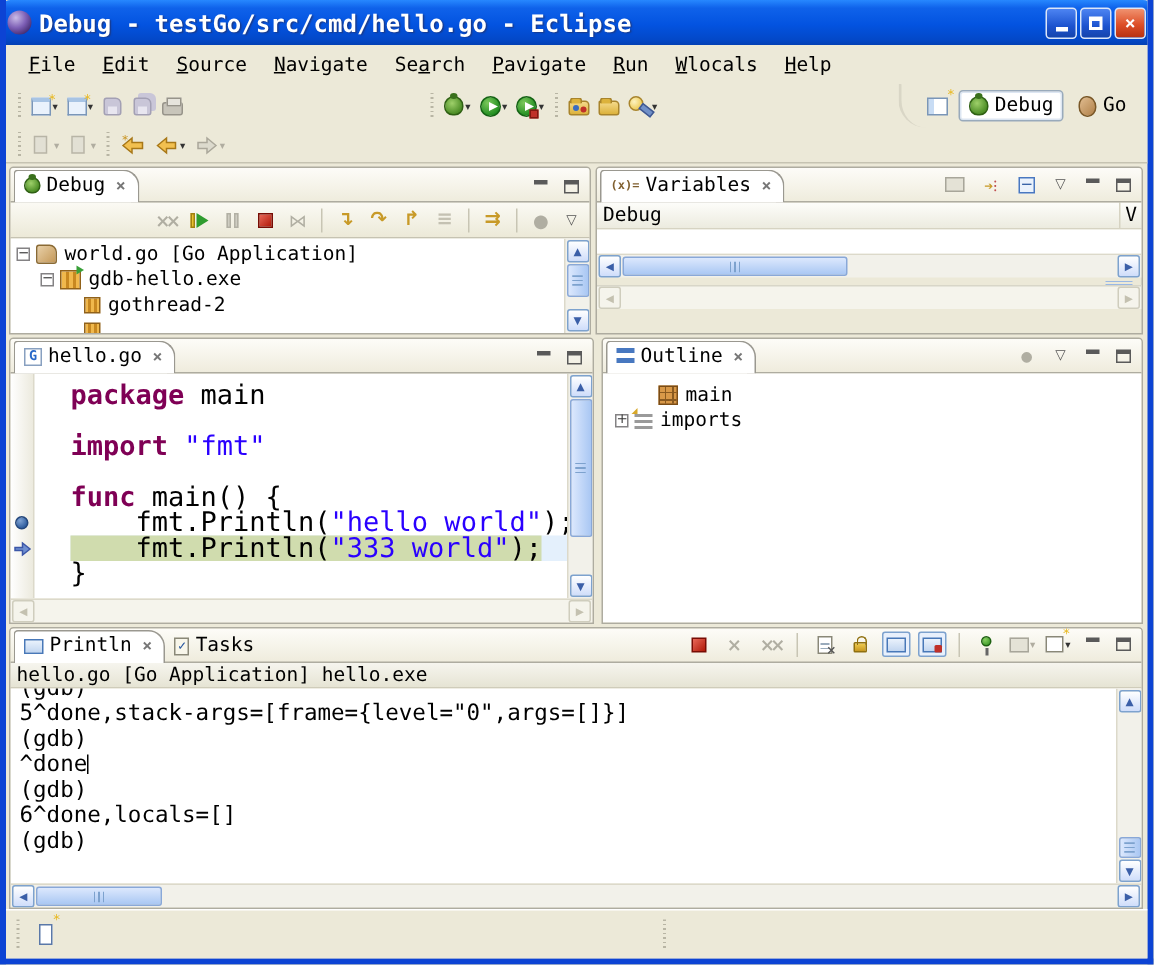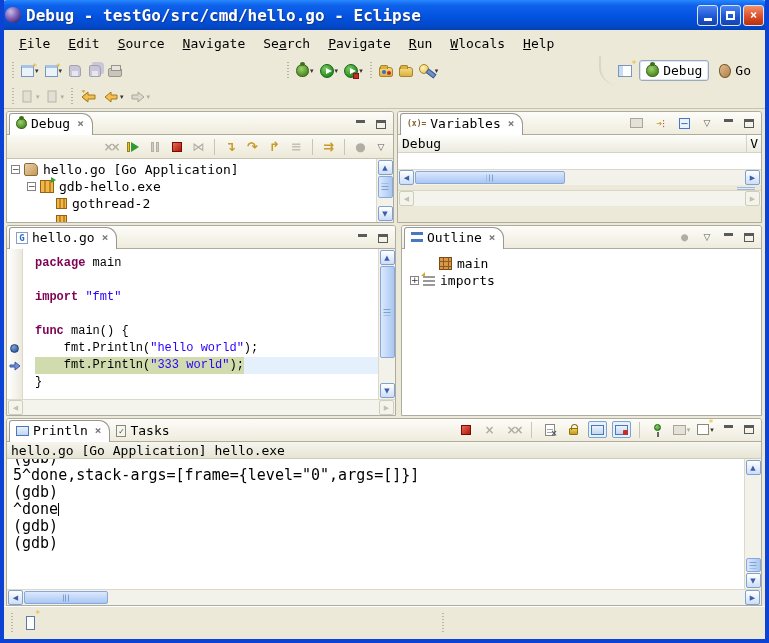--- a/index.html
+++ b/index.html
@@ -100,21 +100,21 @@
   .pause-i{display:flex;gap:2px;}
   .pause-i i{width:3px;height:10px;background:#cfcdc2;border:1px solid #b2b0a4;}
   .step{color:#c89a28;font-weight:bold;font-size:13px;}
   .step.dis{color:#c4c1b2;}
   .gray-ico{color:#b0aea2;font-size:12px;}
   
   .ed-body{flex:1;display:flex;overflow:hidden;background:#fff;}
   .ruler{width:16px;background:linear-gradient(90deg,#fff, #eceade);border-right:1px solid #dcd9ca;}
   .gutter-row{height:17px;display:flex;align-items:center;justify-content:center;}
   .bp-dot{width:9px;height:9px;border-radius:50%;background:radial-gradient(circle at 35% 30%,#7fa3d4,#2f5d9e 75%);border:1px solid #24477c;}
-  .code-area{flex:1;padding:6px 0 0 12px;font-size:12px;line-height:17px;overflow:hidden;font-family:Liberation Mono, monospace;}
+  .code-area{flex:1;padding:6px 0 0 24px;font-size:18px;line-height:17px;overflow:hidden;}
   .code-row{height:17px;white-space:pre;}
   .code-row.current{background:#e4f0fc;}
   .code-row.current .line-text{background:#d0dcae;}
   .line-text{display:inline-block;}
   .kw{color:#7F0055;font-weight:bold;}
   .str{color:#2A00FF;}
   .code-pad{padding-top:6px;}
   
   .sb-v{width:17px;background:#f2f1ea;border-left:1px solid #dcd9ca;display:flex;flex-direction:column;align-items:center;}
   .sb-btn{width:15px;height:15px;margin:1px 0;border:1px solid #7da2ce;border-radius:2px;background:linear-gradient(180deg,#fff,#cfddfa);
@@ -361,21 +361,21 @@
         </span>
       <span class="mini-btn">
           <span class="g-chevron">▽</span>
         </span>
     </div>
     <div class="content-white" style="display:flex">
       <div id="debug-tree" style="flex:1;overflow:hidden;padding:2px 0 0 4px">
           <div class="tree-row" style="padding-left: 0px;">
             <span class="expander">−</span>
             <span class="ticon launch-config-icon"></span>
-            <span>hello.go [Go Application]</span>
+            <span>world.go [Go Application]</span>
           </div>
           <div class="tree-row" style="padding-left: 16px;">
             <span class="expander">−</span>
             <span class="ticon debug-target-icon"></span>
             <span>gdb-hello.exe</span>
           </div>
           <div class="tree-row" style="padding-left: 32px;">
             <span class="exp-spacer"></span>
             <span class="ticon thread-icon"></span>
             <span>gothread-2</span>
@@ -596,21 +596,21 @@
         <span class="mini-btn">
             <span class="g-min"></span>
           </span>
         <span class="mini-btn">
             <span class="g-max"></span>
           </span>
       </div>
     </div>
     <div class="console-title">hello.go [Go Application] hello.exe</div>
     <div class="console-out">
-      <div class="console-text" id="console-text"><div class="console-line">(gdb)</div><div class="console-line">5^done,stack-args=[frame={level="0",args=[]}]</div><div class="console-line">(gdb)</div><div class="console-line">^done<span class="caret"></span></div><div class="console-line">(gdb)</div><div class="console-line">(gdb)</div></div>
+      <div class="console-text" id="console-text"><div class="console-line">(gdb)</div><div class="console-line">5^done,stack-args=[frame={level="0",args=[]}]</div><div class="console-line">(gdb)</div><div class="console-line">^done<span class="caret"></span></div><div class="console-line">(gdb)</div><div class="console-line">6^done,locals=[]</div><div class="console-line">(gdb)</div></div>
       <div class="sb-v">
         <span class="sb-btn">▲</span>
         <span class="sb-track-fill"></span>
         <span class="sb-thumb-v" style="height:14px"></span>
         <span class="sb-btn">▼</span>
       </div>
     </div>
     <div class="sb-h">
       <span class="sb-btn">◀</span>
       <span class="sb-thumb-h" style="width:84px"></span>

